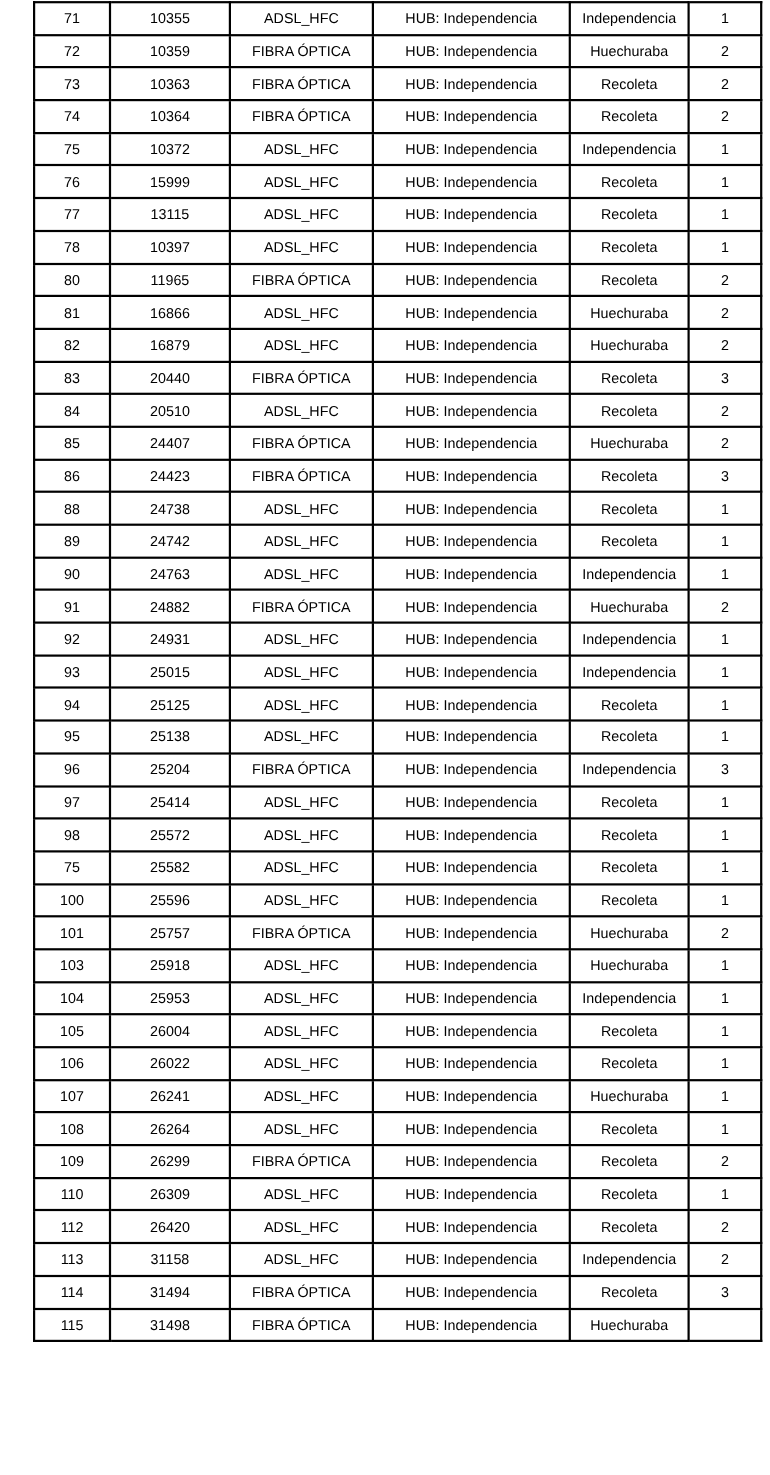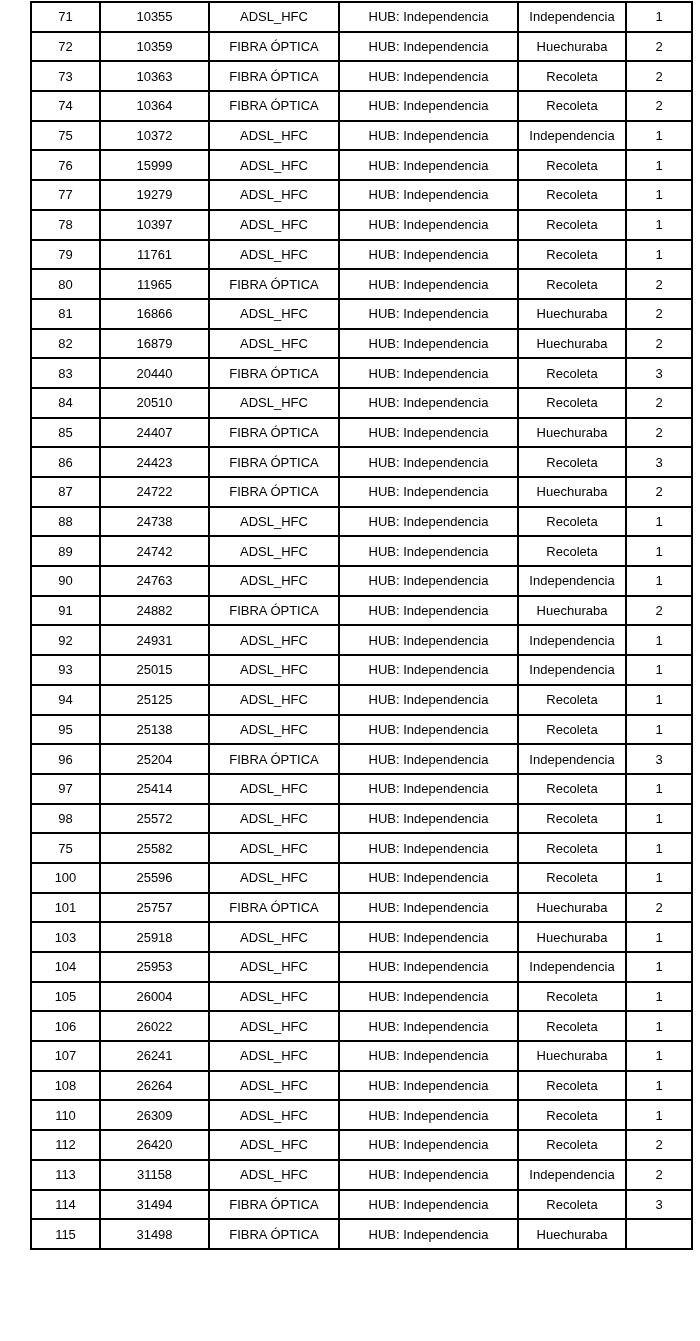--- a/index.html
+++ b/index.html
@@ -101,43 +101,35 @@
         <tr>
           <td>76</td>
           <td>15999</td>
           <td>ADSL_HFC</td>
           <td>HUB: Independencia</td>
           <td>Recoleta</td>
           <td>1</td>
         </tr>
         <tr>
           <td>77</td>
-          <td>19279</td>
+          <td>13115</td>
           <td>ADSL_HFC</td>
           <td>HUB: Independencia</td>
           <td>Recoleta</td>
           <td>1</td>
         </tr>
         <tr>
           <td>78</td>
           <td>10397</td>
           <td>ADSL_HFC</td>
           <td>HUB: Independencia</td>
           <td>Recoleta</td>
           <td>1</td>
         </tr>
         <tr>
-          <td>79</td>
-          <td>11761</td>
-          <td>ADSL_HFC</td>
-          <td>HUB: Independencia</td>
-          <td>Recoleta</td>
-          <td>1</td>
-        </tr>
-        <tr>
           <td>80</td>
           <td>11965</td>
           <td>FIBRA ÓPTICA</td>
           <td>HUB: Independencia</td>
           <td>Recoleta</td>
           <td>2</td>
         </tr>
         <tr>
           <td>81</td>
           <td>16866</td>
@@ -180,28 +172,20 @@
         </tr>
         <tr>
           <td>86</td>
           <td>24423</td>
           <td>FIBRA ÓPTICA</td>
           <td>HUB: Independencia</td>
           <td>Recoleta</td>
           <td>3</td>
         </tr>
         <tr>
-          <td>87</td>
-          <td>24722</td>
-          <td>FIBRA ÓPTICA</td>
-          <td>HUB: Independencia</td>
-          <td>Huechuraba</td>
-          <td>2</td>
-        </tr>
-        <tr>
           <td>88</td>
           <td>24738</td>
           <td>ADSL_HFC</td>
           <td>HUB: Independencia</td>
           <td>Recoleta</td>
           <td>1</td>
         </tr>
         <tr>
           <td>89</td>
           <td>24742</td>
@@ -346,20 +330,28 @@
           <td>Huechuraba</td>
           <td>1</td>
         </tr>
         <tr>
           <td>108</td>
           <td>26264</td>
           <td>ADSL_HFC</td>
           <td>HUB: Independencia</td>
           <td>Recoleta</td>
           <td>1</td>
+        </tr>
+        <tr>
+          <td>109</td>
+          <td>26299</td>
+          <td>FIBRA ÓPTICA</td>
+          <td>HUB: Independencia</td>
+          <td>Recoleta</td>
+          <td>2</td>
         </tr>
         <tr>
           <td>110</td>
           <td>26309</td>
           <td>ADSL_HFC</td>
           <td>HUB: Independencia</td>
           <td>Recoleta</td>
           <td>1</td>
         </tr>
         <tr>

